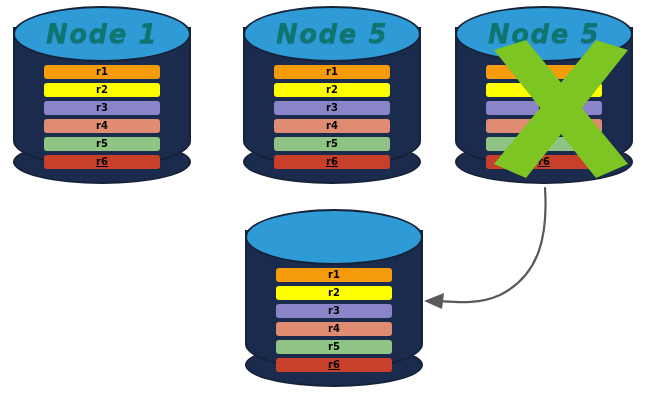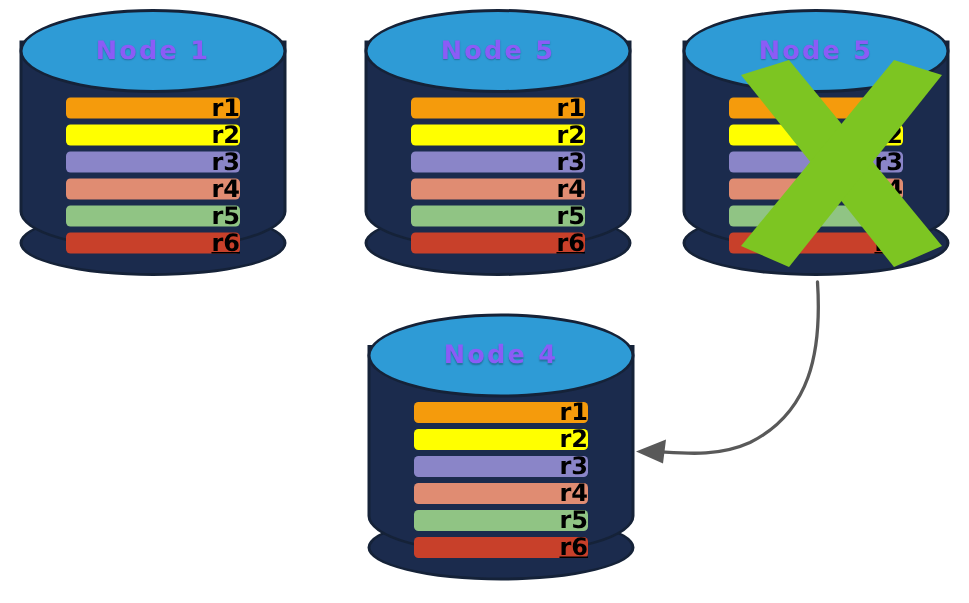--- a/index.html
+++ b/index.html
@@ -58,43 +58,44 @@
   }
   .node .node-title {
     position: absolute;
     left: 0;
     top: 0;
     width: 178px;
     height: 56px;
     display: flex;
     align-items: center;
     justify-content: center;
-    color: #8b5cf6;
-    font-size: 17px;
+    color: #0f766e;
+    font-size: 26px;
     font-weight: bold;
     letter-spacing: 1.5px;
     text-shadow: 0 1px 1px rgba(0,0,0,.25);
+    font-style: italic;
   }
 
   
   .rows {
     position: absolute;
     left: 31px;
     top: 59px;
     width: 116px;
   }
   .row-bar {
     position: relative;
     height: 14px;
     margin-bottom: 4px;
     border-radius: 3px;
     display: flex;
     align-items: center;
-    justify-content: flex-end;
-    font-size: 16px;
+    justify-content: center;
+    font-size: 10px;
     font-weight: bold;
     color: #000000;
     line-height: 1;
   }
   .row-bar:last-child { margin-bottom: 0; text-decoration: underline; }
 
   
   .x-mark {
     position: absolute;
     pointer-events: none;
@@ -200,21 +201,20 @@
     <g fill="#7DC522">
       <polygon points="8,12 40,2 142,126 110,140"></polygon>
       <polygon points="142,12 110,2 8,126 40,140"></polygon>
     </g>
   </svg>
 
   <div class="node" style="left:245px; top:209px;">
     <div class="cyl-bottom"></div>
     <div class="cyl-body"></div>
     <div class="cyl-top"></div>
-    <div class="node-title">Node  4</div>
     <div class="rows">
       <div class="row-bar" style="background:#F59B0C;">
           <span>r1</span>
         </div>
       <div class="row-bar" style="background:#FFFF00;">
           <span>r2</span>
         </div>
       <div class="row-bar" style="background:#8A85C8;">
           <span>r3</span>
         </div>

